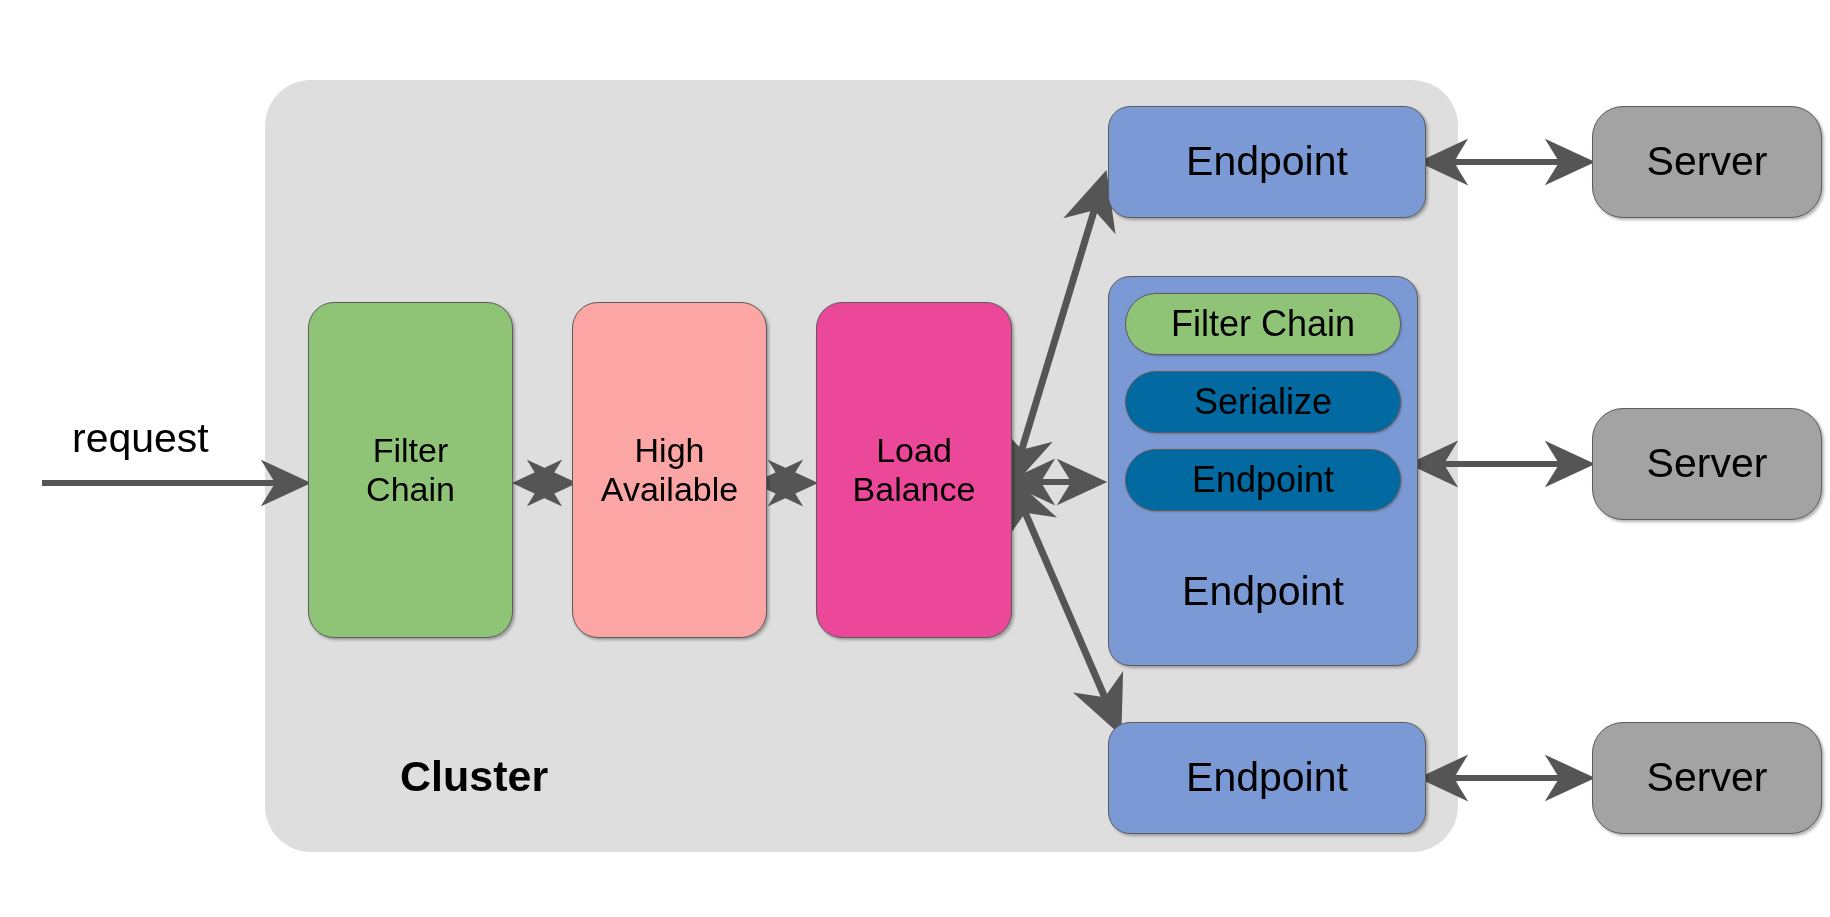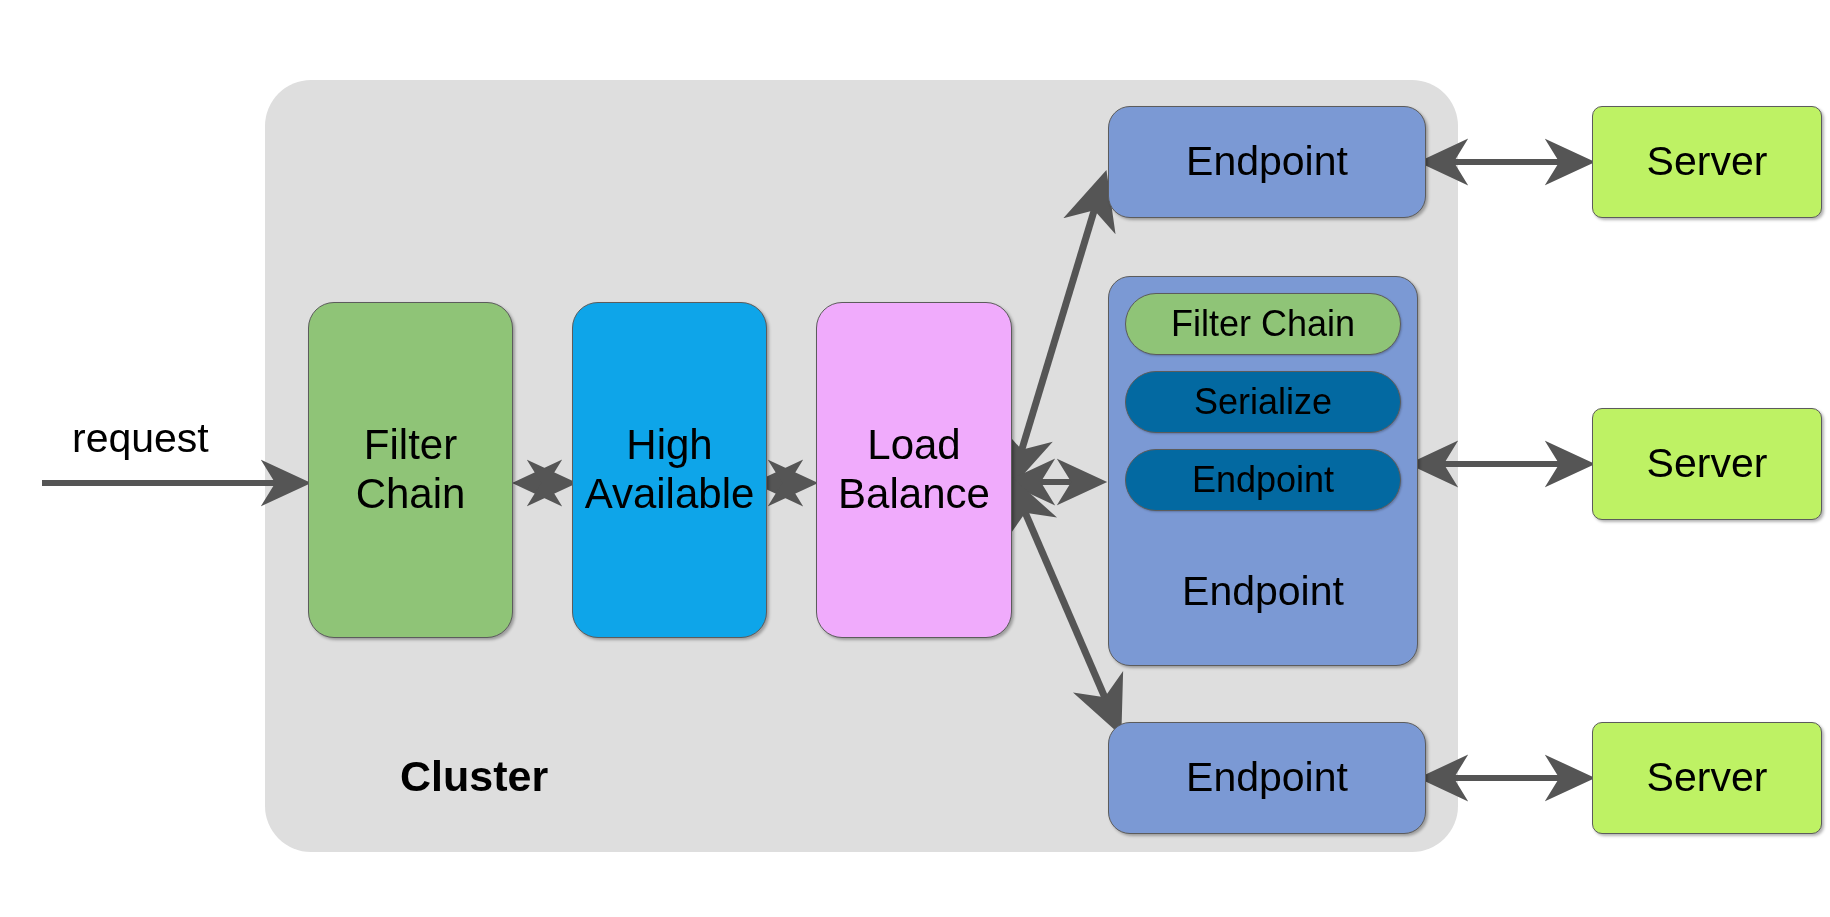--- a/index.html
+++ b/index.html
@@ -46,35 +46,35 @@
   .cluster-label {
     position: absolute;
     color: #000000;
     font-size: 43px;
     white-space: nowrap;
   }
 
   
   .stage {
     border-radius: 26px;
-    font-size: 42px;
+    font-size: 34px;
   }
   .stage-green  { background: #8FC477; }
-  .stage-purple { background: #0ea5e9; }
-  .stage-red    { background: #f0abfc; text-align: center; }
+  .stage-purple { background: #fca5a5; }
+  .stage-red    { background: #ec4899; text-align: center; }
 
   
   .endpoint {
     background: #7B99D4;
     border-radius: 22px;
     font-size: 41px;
   }
   .server {
-    background: #bef264;
-    border-radius: 10px;
+    background: #a3a3a3;
+    border-radius: 31px;
     font-size: 41px;
   }
 
   
   .endpoint-stack {
     position: absolute;
     box-sizing: border-box;
     background: #7B99D4;
     border: 1px solid #5c5c5c;
     border-radius: 22px;

